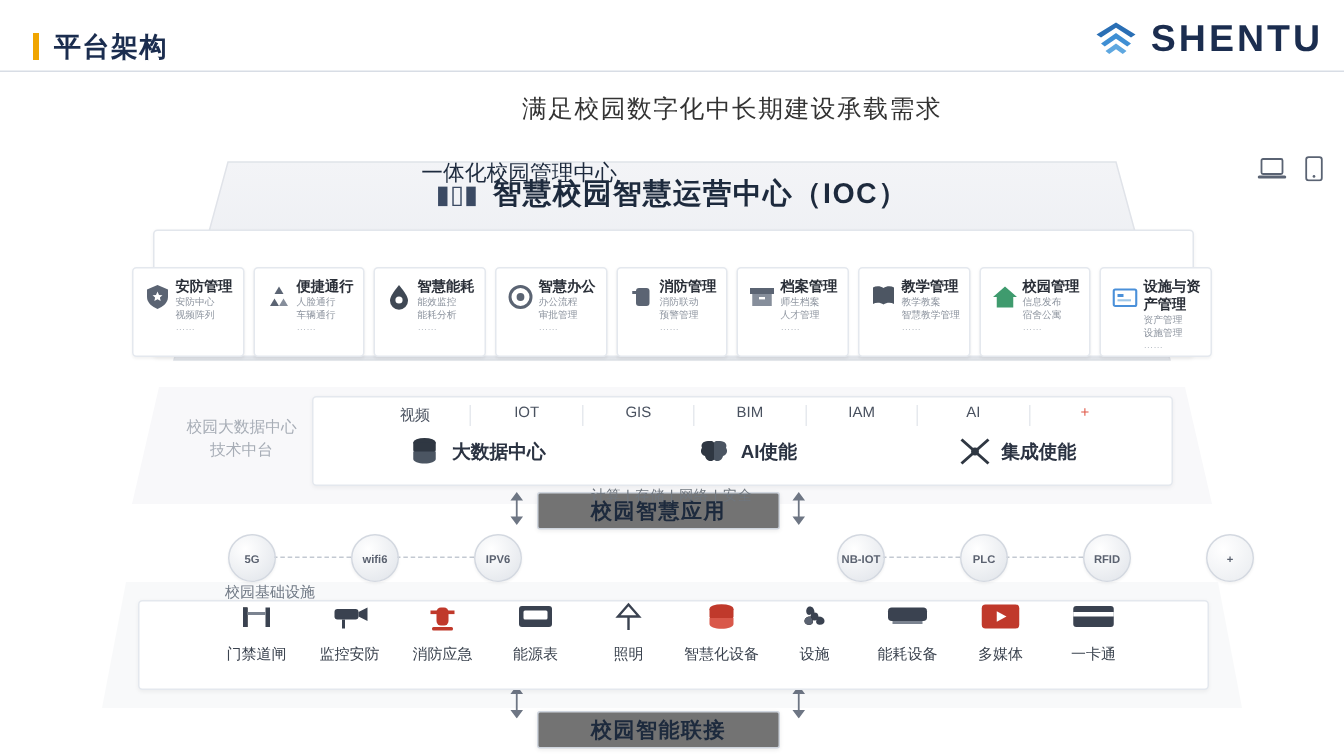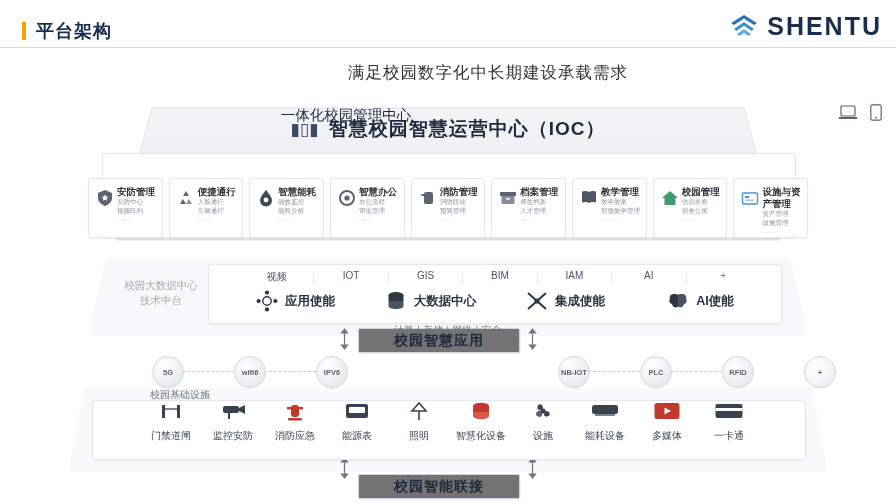--- a/index.html
+++ b/index.html
@@ -504,49 +504,39 @@
     <div class="tech-tag">GIS</div>
     <div class="tech-tag">BIM</div>
     <div class="tech-tag">IAM</div>
     <div class="tech-tag">AI</div>
     <div class="tech-tag">+</div>
   </div>
 
   <div id="cap-row">
     <div class="cap">
       <svg class="cap-ico" viewBox="0 0 22 22">
-        <circle cx="11" cy="11" r="4.2" fill="none" stroke="#2f3742" stroke-width="1.4"></circle>
-        <circle cx="11" cy="2.6" r="2.1" fill="#2f3742"></circle>
-        <circle cx="11" cy="19.4" r="2.1" fill="#2f3742"></circle>
-        <circle cx="2.6" cy="11" r="2.1" fill="#2f3742"></circle>
-        <circle cx="19.4" cy="11" r="2.1" fill="#2f3742"></circle>
-      </svg>
-      <span class="cap-txt">应用使能</span>
-    </div>
-    <div class="cap">
-      <svg class="cap-ico" viewBox="0 0 22 22">
         <ellipse cx="11" cy="5" rx="7.5" ry="3" fill="#2f3742"></ellipse>
         <path d="M3.5 5 v5 c0 1.7 3.4 3 7.5 3s7.5-1.3 7.5-3V5" fill="#2f3742"></path>
         <path d="M3.5 11 v5 c0 1.7 3.4 3 7.5 3s7.5-1.3 7.5-3v-5" fill="#4b5562"></path>
       </svg>
       <span class="cap-txt">大数据中心</span>
+    </div>
+    <div class="cap">
+      <svg class="cap-ico" viewBox="0 0 22 22">
+        <path d="M7 4 C3.5 4 2 6.5 3 8.5 C1.5 10.5 2.5 13.5 5 14 C5.5 17 9 18.5 11 16.5 V5 C10 3.5 8.5 4 7 4Z" fill="#2f3742"></path>
+        <path d="M15 4 C18.5 4 20 6.5 19 8.5 C20.5 10.5 19.5 13.5 17 14 C16.5 17 13 18.5 11 16.5 V5 C12 3.5 13.5 4 15 4Z" fill="#4b5562"></path>
+      </svg>
+      <span class="cap-txt">AI使能</span>
     </div>
     <div class="cap">
       <svg class="cap-ico" viewBox="0 0 22 22">
         <path d="M2 3 L20 19 M20 3 L2 19" stroke="#2f3742" stroke-width="2" fill="none"></path>
         <circle cx="11" cy="11" r="2.6" fill="#2f3742"></circle>
       </svg>
       <span class="cap-txt">集成使能</span>
-    </div>
-    <div class="cap">
-      <svg class="cap-ico" viewBox="0 0 22 22">
-        <path d="M7 4 C3.5 4 2 6.5 3 8.5 C1.5 10.5 2.5 13.5 5 14 C5.5 17 9 18.5 11 16.5 V5 C10 3.5 8.5 4 7 4Z" fill="#2f3742"></path>
-        <path d="M15 4 C18.5 4 20 6.5 19 8.5 C20.5 10.5 19.5 13.5 17 14 C16.5 17 13 18.5 11 16.5 V5 C12 3.5 13.5 4 15 4Z" fill="#4b5562"></path>
-      </svg>
-      <span class="cap-txt">AI使能</span>
     </div>
   </div>
 
   <div id="infra-line">计算 | 存储 | 网络 | 安全</div>
 
   <div id="conn-row">
     <div class="conn-dash" style="left:30px; width:52px;"></div>
     <div class="conn-dash" style="left:112px; width:52px;"></div>
     <div class="conn-dash" style="left:436px; width:52px;"></div>
     <div class="conn-dash" style="left:518px; width:52px;"></div>

